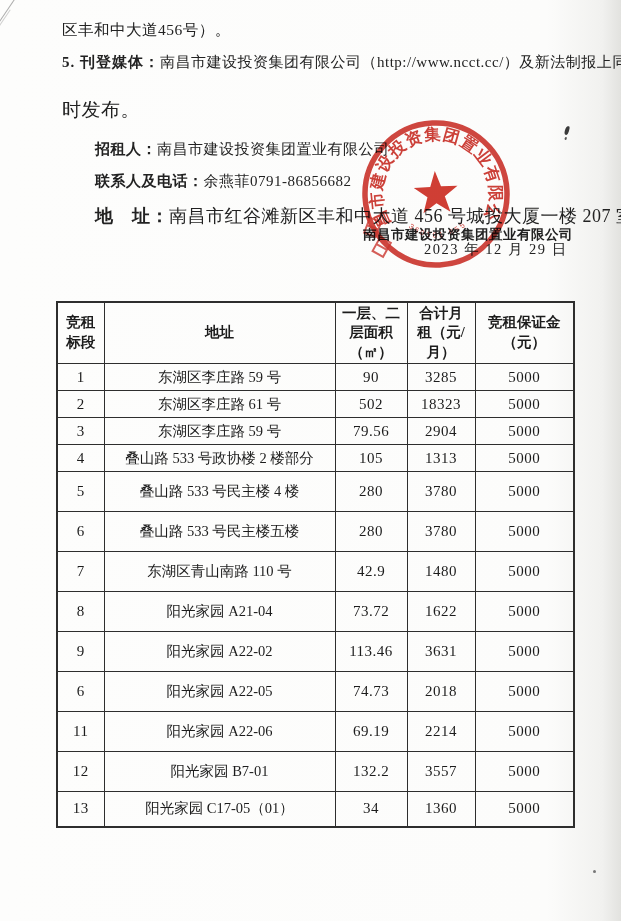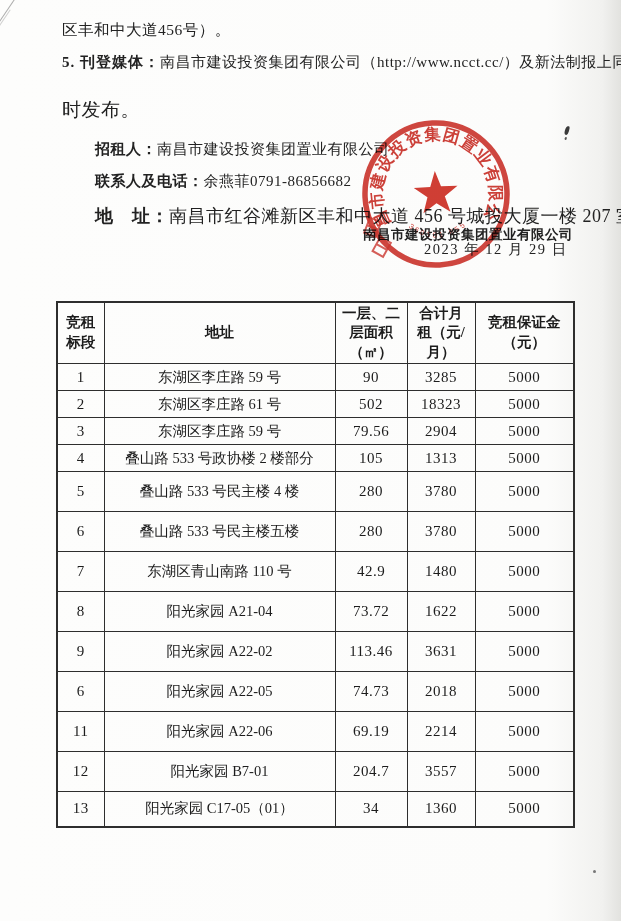--- a/index.html
+++ b/index.html
@@ -214,21 +214,21 @@
         <tr>
           <td class="num">11</td>
           <td>阳光家园 A22-06</td>
           <td class="num">69.19</td>
           <td class="num">2214</td>
           <td class="num">5000</td>
         </tr>
         <tr>
           <td class="num">12</td>
           <td>阳光家园 B7-01</td>
-          <td class="num">204.7</td>
+          <td class="num">132.2</td>
           <td class="num">3557</td>
           <td class="num">5000</td>
         </tr>
         <tr>
           <td class="num">13</td>
           <td>阳光家园 C17-05（01）</td>
           <td class="num">34</td>
           <td class="num">1360</td>
           <td class="num">5000</td>
         </tr>

